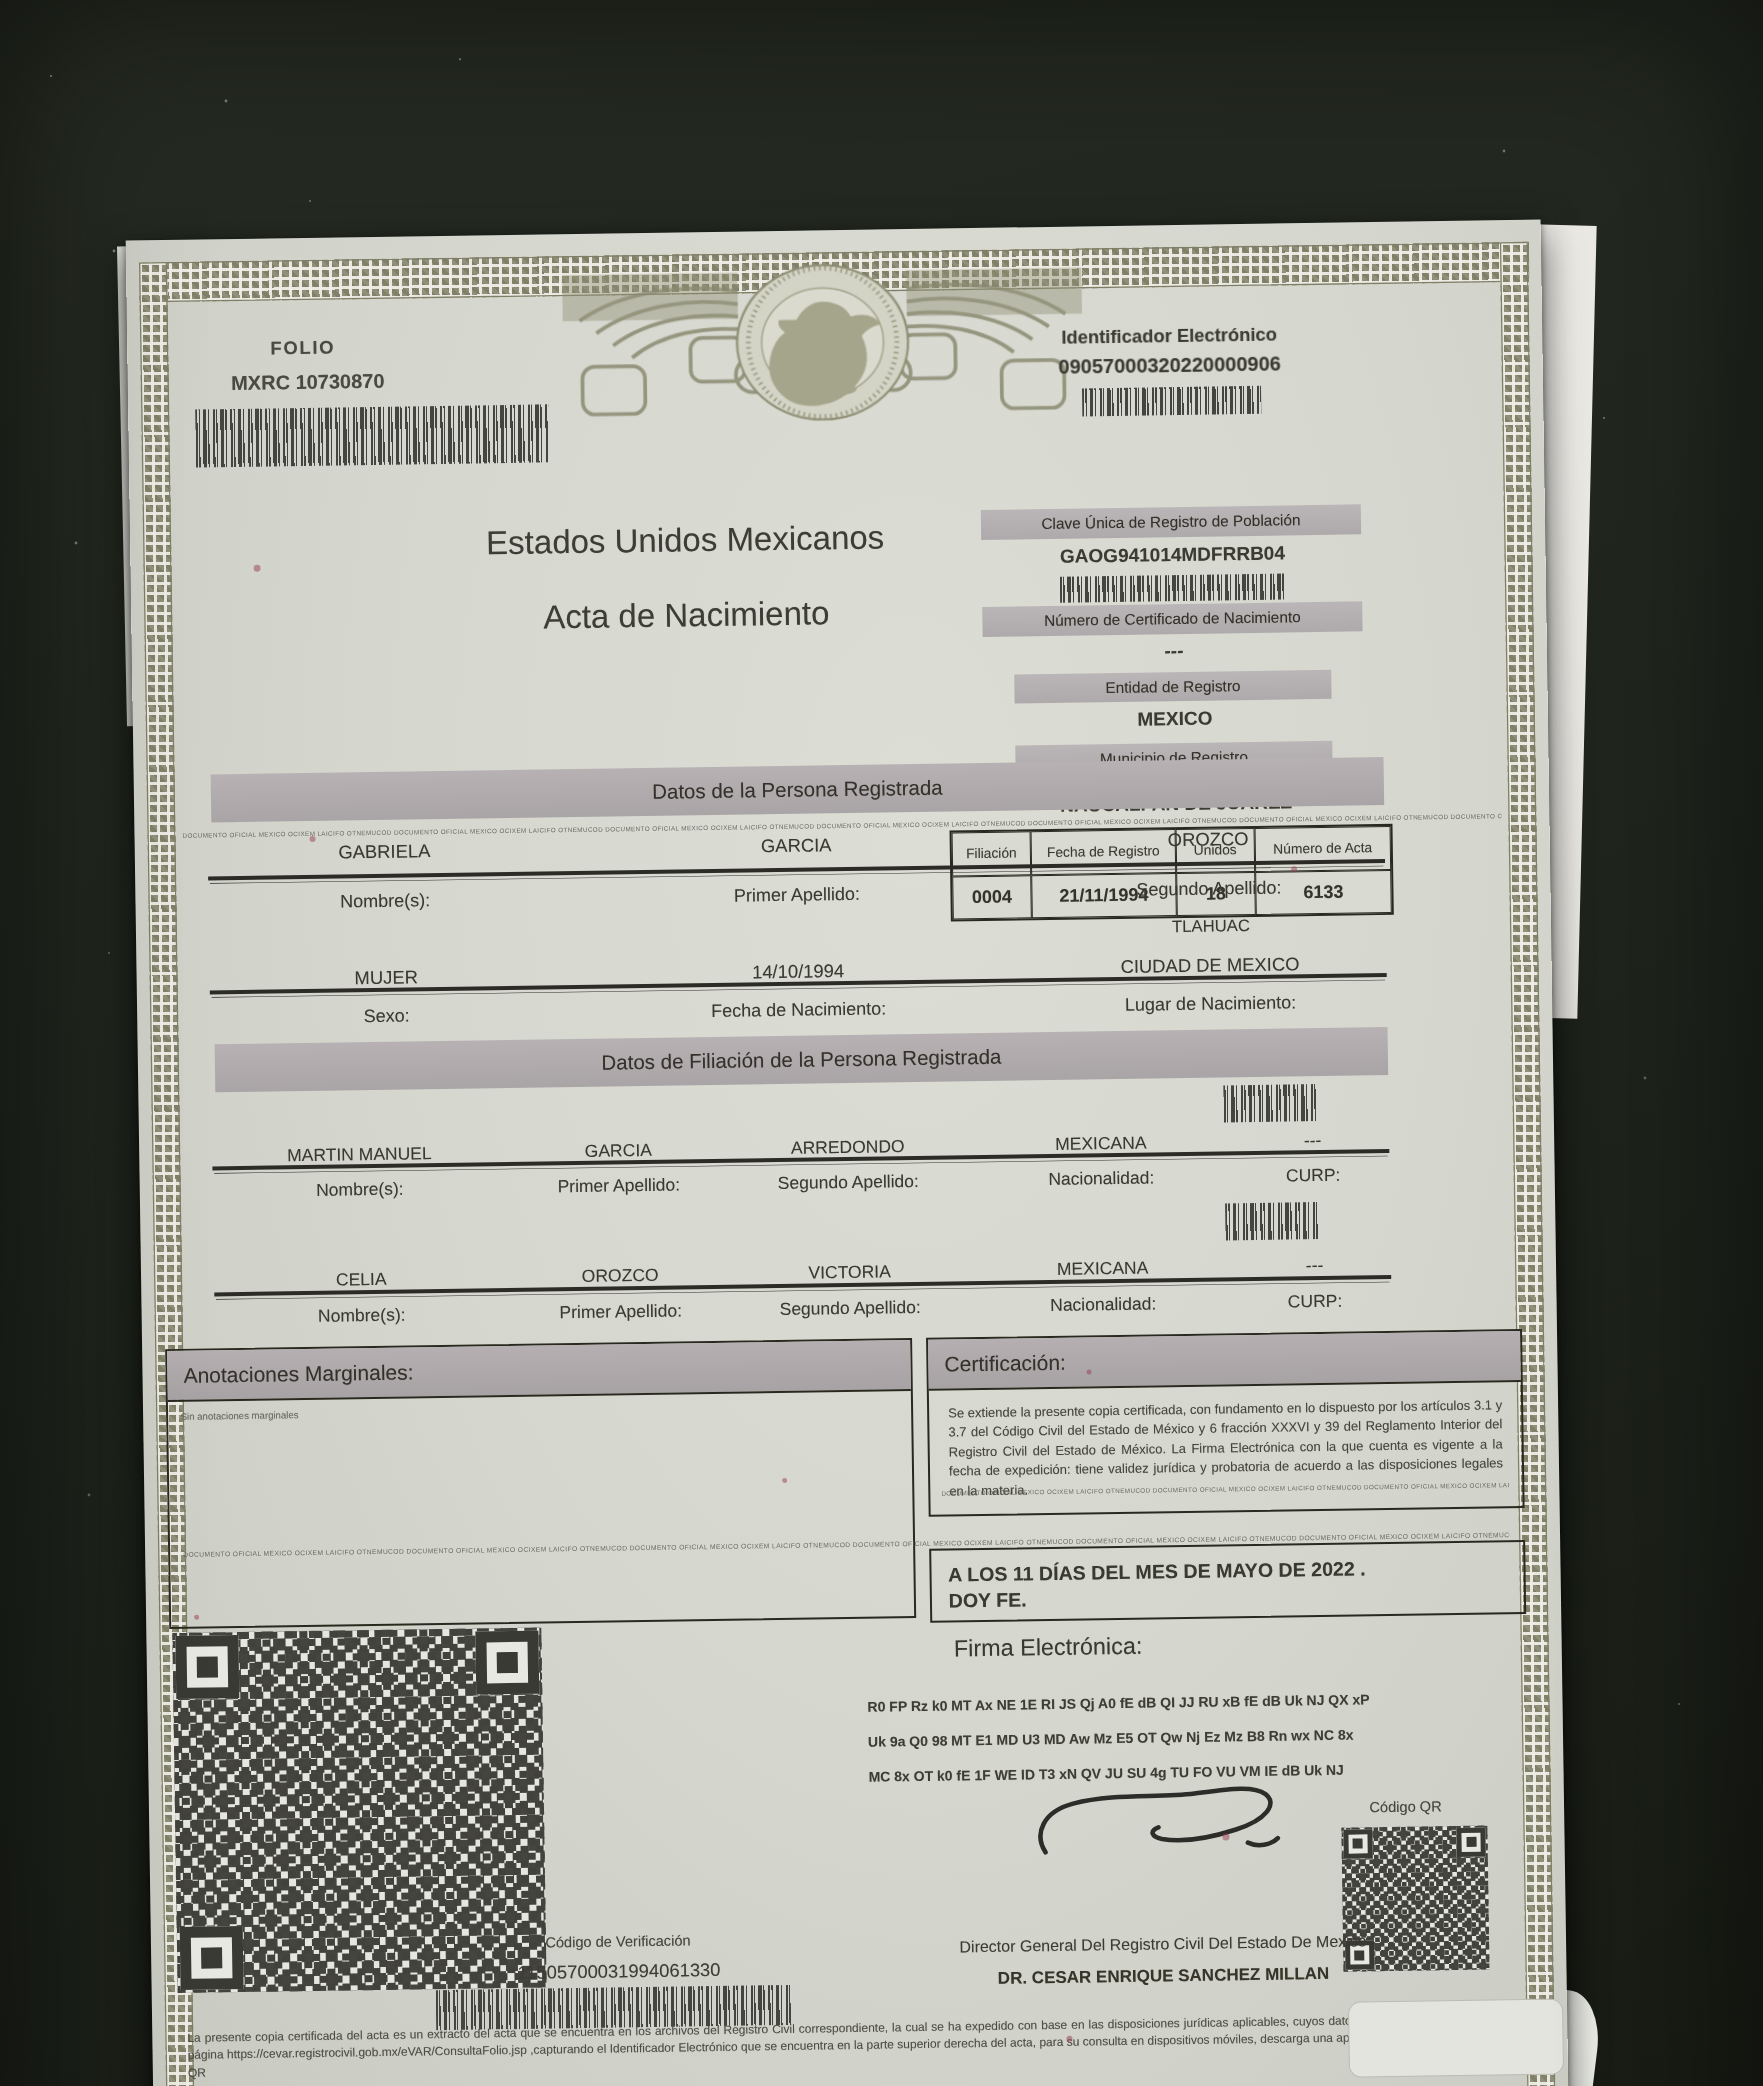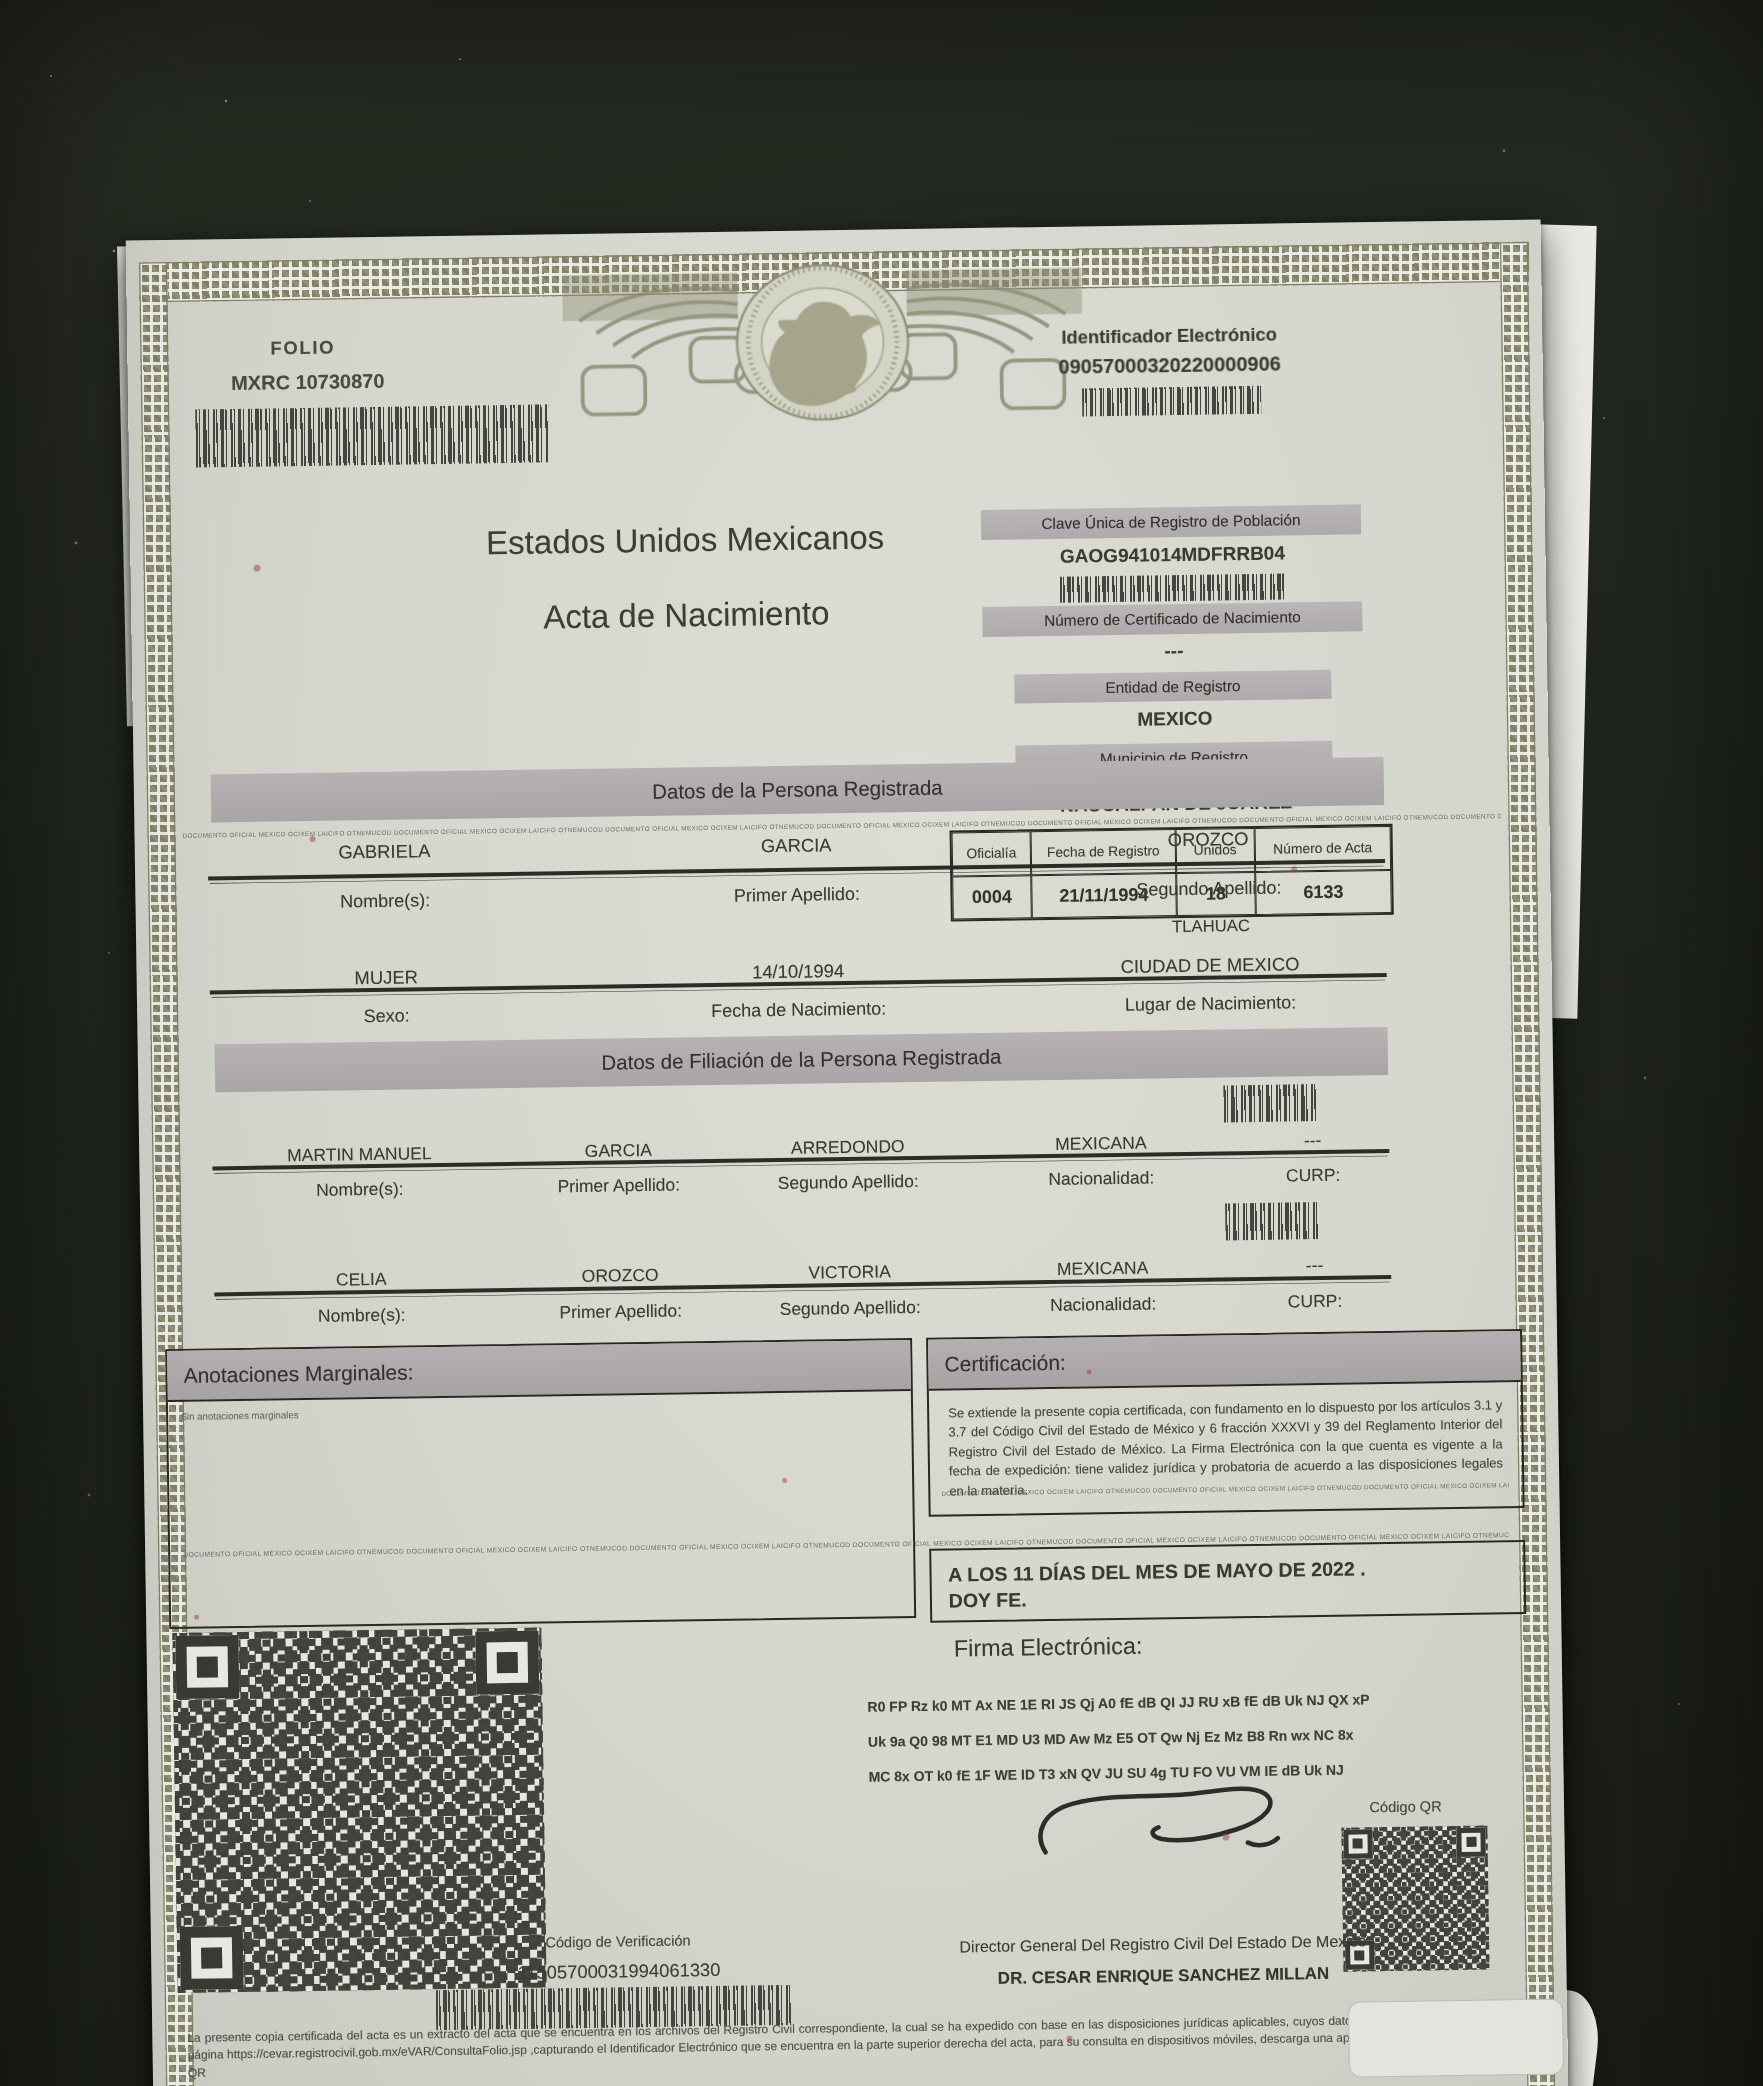--- a/index.html
+++ b/index.html
@@ -235,21 +235,21 @@
       <div class="band" id="band-ncn">Número de Certificado de Nacimiento</div>
       <div class="rc-text" id="ncn-value">---</div>
 
       <div class="band" id="band-entidad">Entidad de Registro</div>
       <div class="rc-text" id="entidad-value">MEXICO</div>
 
       <div class="band" id="band-municipio">Municipio de Registro</div>
       <div class="rc-text" id="municipio-value">NAUCALPAN DE JUAREZ</div>
 
       <div id="registry-table">
-        <div class="rt-h">Oficialía</div>
+        <div class="rt-h">Filiación</div>
         <div class="rt-h">Fecha de Registro</div>
         <div class="rt-h">Unidos</div>
         <div class="rt-h">Número de Acta</div>
         <div class="rt-v">0004</div>
         <div class="rt-v">21/11/1994</div>
         <div class="rt-v">18</div>
         <div class="rt-v">6133</div>
       </div>
 
       <div class="wideband" id="band-person">Datos de la Persona Registrada</div>

